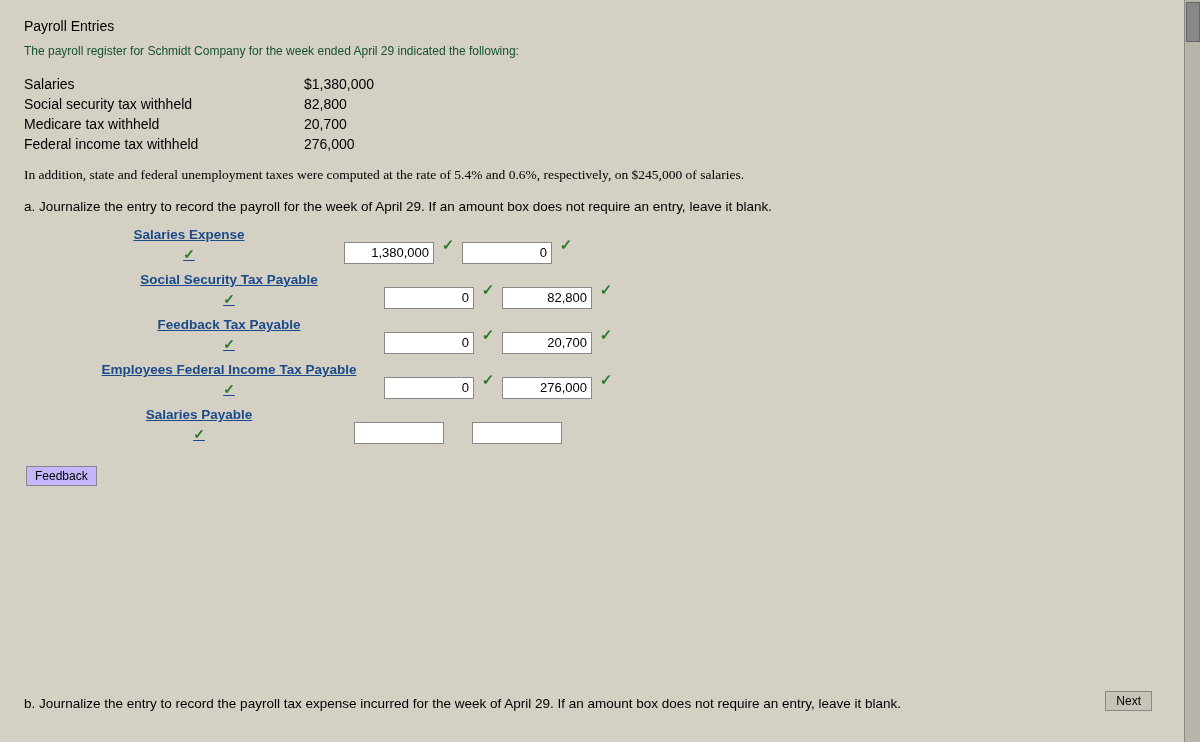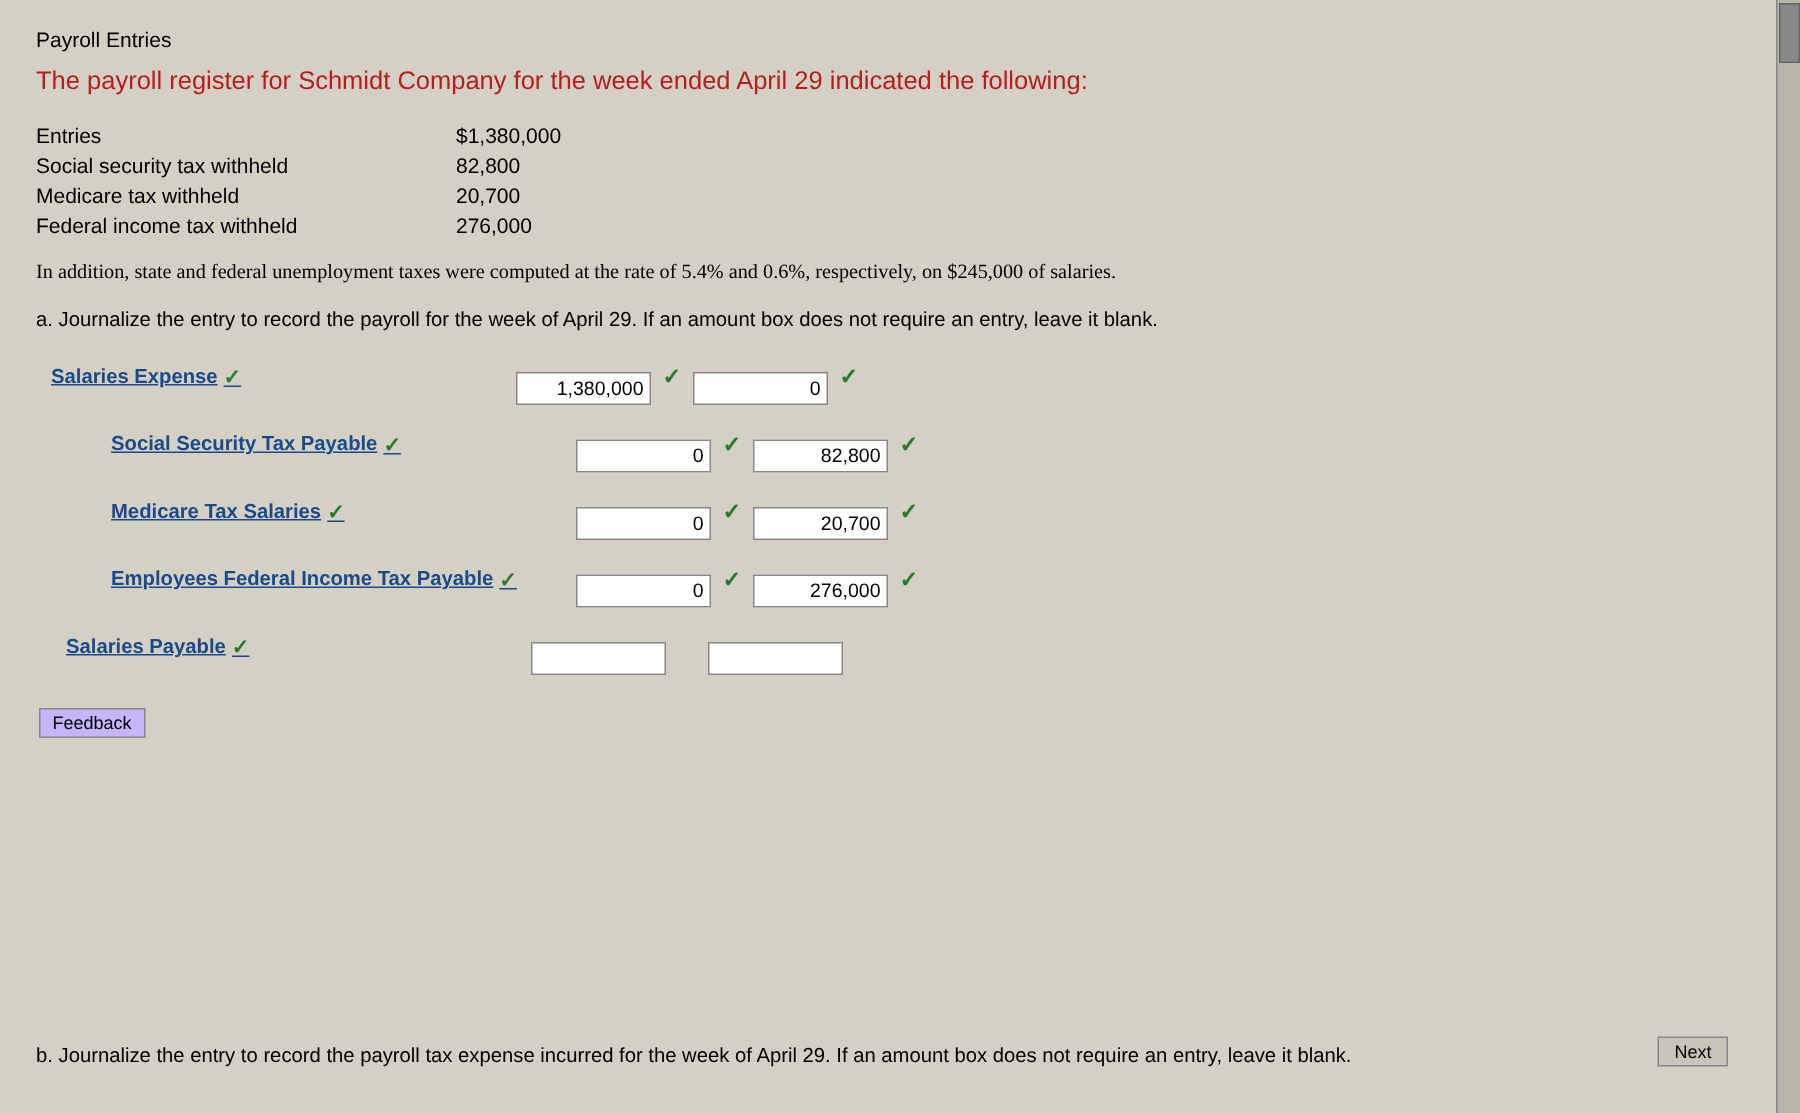--- a/index.html
+++ b/index.html
@@ -19,23 +19,23 @@
       padding: 18px 24px 18px 24px;
       position: relative;
     }
     .page-title {
       font-size: 14px;
       font-weight: normal;
       margin-bottom: 10px;
       color: #000;
     }
     .intro-text {
-      font-size: 17px;
+      font-size: 12px;
       margin-bottom: 18px;
-      color: #b91c1c;
+      color: #14532d;
     }
     .data-table {
       margin-bottom: 14px;
       margin-left: 0px;
     }
     .data-row {
       display: flex;
       align-items: center;
       margin-bottom: 4px;
     }
@@ -74,20 +74,21 @@
     }
     .account-label {
       font-size: 13.5px;
       color: #1a4a8a;
       font-weight: bold;
       text-decoration: underline;
       min-width: 310px;
       display: flex;
       align-items: center;
       gap: 4px;
+      flex-direction: column;
     }
     .check-green {
       color: #2a7a2a;
       font-size: 14px;
       font-weight: bold;
     }
     .input-box {
       width: 90px;
       height: 22px;
       border: 1px solid #888;
@@ -170,21 +171,21 @@
 <body>
 
 <div class="page-container">
 
   <div class="page-title">Payroll Entries</div>
 
   <div class="intro-text">The payroll register for Schmidt Company for the week ended April 29 indicated the following:</div>
 
   <div class="data-table">
     <div class="data-row">
-      <span class="data-label">Entries</span>
+      <span class="data-label">Salaries</span>
       <span class="data-value">$1,380,000</span>
     </div>
     <div class="data-row">
       <span class="data-label">Social security tax withheld</span>
       <span class="data-value">82,800</span>
     </div>
     <div class="data-row">
       <span class="data-label">Medicare tax withheld</span>
       <span class="data-value">20,700</span>
     </div>
@@ -221,21 +222,21 @@
       <div class="row-inputs">
         <input class="input-box filled" type="text" value="0" readonly="" style="">
         <span class="check-mark-cell">✓</span>
         <input class="input-box filled" type="text" value="82,800" readonly="" style="">
         <span class="check-mark-cell">✓</span>
       </div>
     </div>
 
     <div class="journal-row indented">
       <span class="account-label">
-        <span>Medicare Tax Salaries</span>
+        <span>Feedback Tax Payable</span>
         <span class="check-green">✓</span>
       </span>
       <div class="row-inputs">
         <input class="input-box filled" type="text" value="0" readonly="" style="">
         <span class="check-mark-cell">✓</span>
         <input class="input-box filled" type="text" value="20,700" readonly="" style="">
         <span class="check-mark-cell">✓</span>
       </div>
     </div>
 

